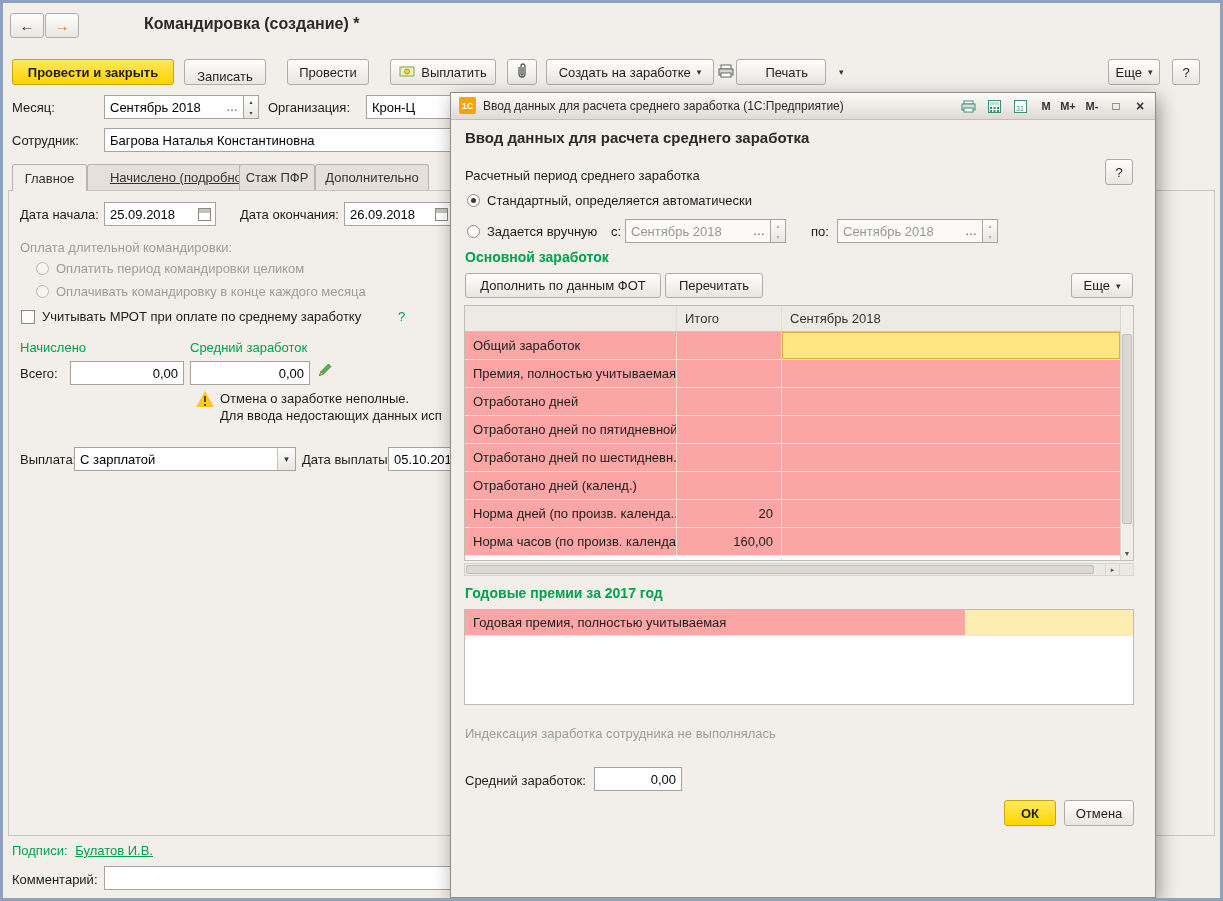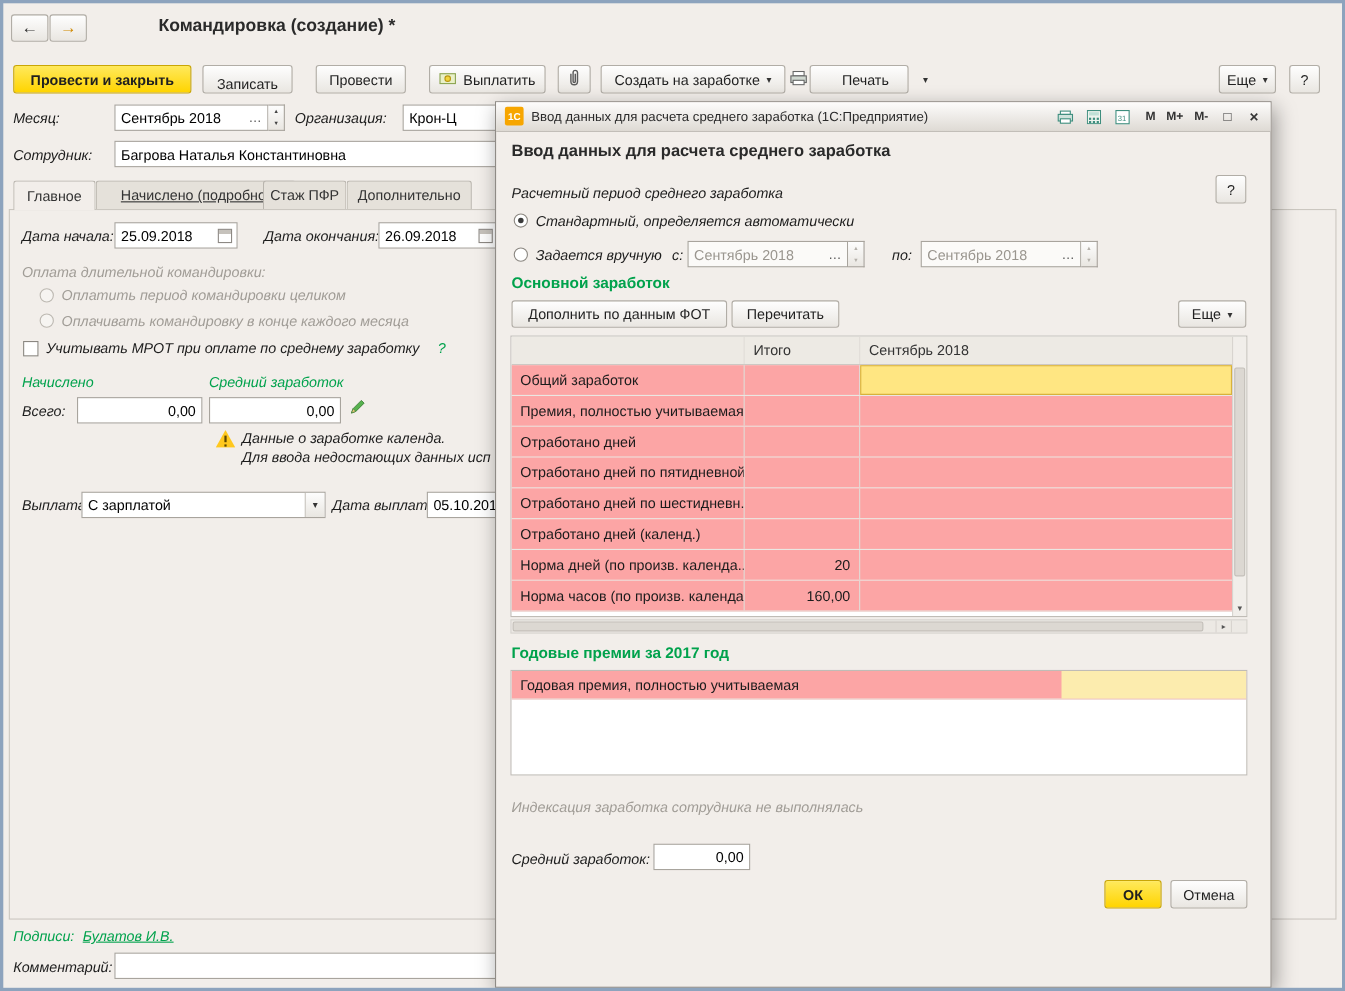--- a/index.html
+++ b/index.html
@@ -1,20 +1,20 @@
 <!DOCTYPE html>
 <html><head>
 <meta charset="utf-8">
 <style>
   html,body{margin:0;padding:0;}
   body{font-family:"Liberation Sans", sans-serif; background:#d8d8d8;}
   .root{position:relative;width:1223px;height:901px;background:#f2eeea;overflow:hidden;}
   .frame{position:absolute;inset:0;border:3px solid #8da3bd;pointer-events:none;z-index:40;}
   .abs{position:absolute;}
-  .lbl{position:absolute;font-size:13px;color:#1c1c1c;white-space:nowrap;font-style:italic;}
+  .lbl{position:absolute;font-size:13px;color:#1c1c1c;white-space:nowrap;}
   .lbl.gray{color:#a09c96;}
   .green{color:#00a24c;}
   .green-h{position:absolute;font-size:14px;font-weight:bold;color:#00a24c;white-space:nowrap;}
   .underline{text-decoration:underline;}
   .btn{position:absolute;display:flex;align-items:center;justify-content:center;gap:6px;height:26px;padding:0 10px;background:linear-gradient(#fefefe,#e9e6e1);border:1px solid #b1ada6;border-radius:3px;font-size:13px;color:#1f1f1f;box-sizing:border-box;white-space:nowrap;cursor:default;}
   .btn-yellow{background:linear-gradient(#ffe95c,#ffd400);border-color:#c9a606;font-weight:bold;}
   .fld{position:absolute;display:flex;align-items:center;background:#fff;border:1px solid #a8a49d;box-sizing:border-box;height:24px;font-size:13px;white-space:nowrap;overflow:hidden;}
   .fld .txt{flex:1;padding:0 5px;overflow:hidden;white-space:nowrap;}
   .fld .txt.num{text-align:right;}
   .fld.dis{background:#fbfaf8;color:#9a968f;}
@@ -184,21 +184,21 @@
     <span class="txt num">0,00</span>
   </div>
   <div class="abs" style="left:318px;top:362px;z-index:2;">
     <svg width="15" height="15" viewBox="0 0 15 15">
         <path d="M1.5 13.5 L3 9.5 L10.5 2 L13 4.5 L5.5 12 Z" fill="#57b14e" stroke="#3a7d35" stroke-width="0.8"></path>
         <path d="M1.5 13.5 L3 9.5 L5.5 12 Z" fill="#e8c87a" stroke="#3a7d35" stroke-width="0.6"></path>
       </svg>
   </div>
 
   <div class="warn" style="left:196px;top:391px;z-index:2;"></div>
-  <div class="lbl" style="left:220px;top:391px;z-index:2;">Данные о заработке календа.</div>
+  <div class="lbl" style="left:220px;top:391px;z-index:2;">Отмена о заработке неполные.</div>
   <div class="lbl" style="left:220px;top:408px;z-index:2;">Для ввода недостающих данных исп</div>
 
   <div class="lbl" style="left:20px;top:452px;z-index:2;">Выплата:</div>
   <div class="fld" style="left:74px;top:447px;width:222px;z-index:2;">
     <span class="txt">С зарплатой</span>
     <span class="combo-arrow">▾</span>
   </div>
   <div class="lbl" style="left:302px;top:452px;z-index:2;">Дата выплаты:</div>
   <div class="fld" style="left:388px;top:447px;width:65px;z-index:2;">
     <span class="txt">05.10.2018</span>

